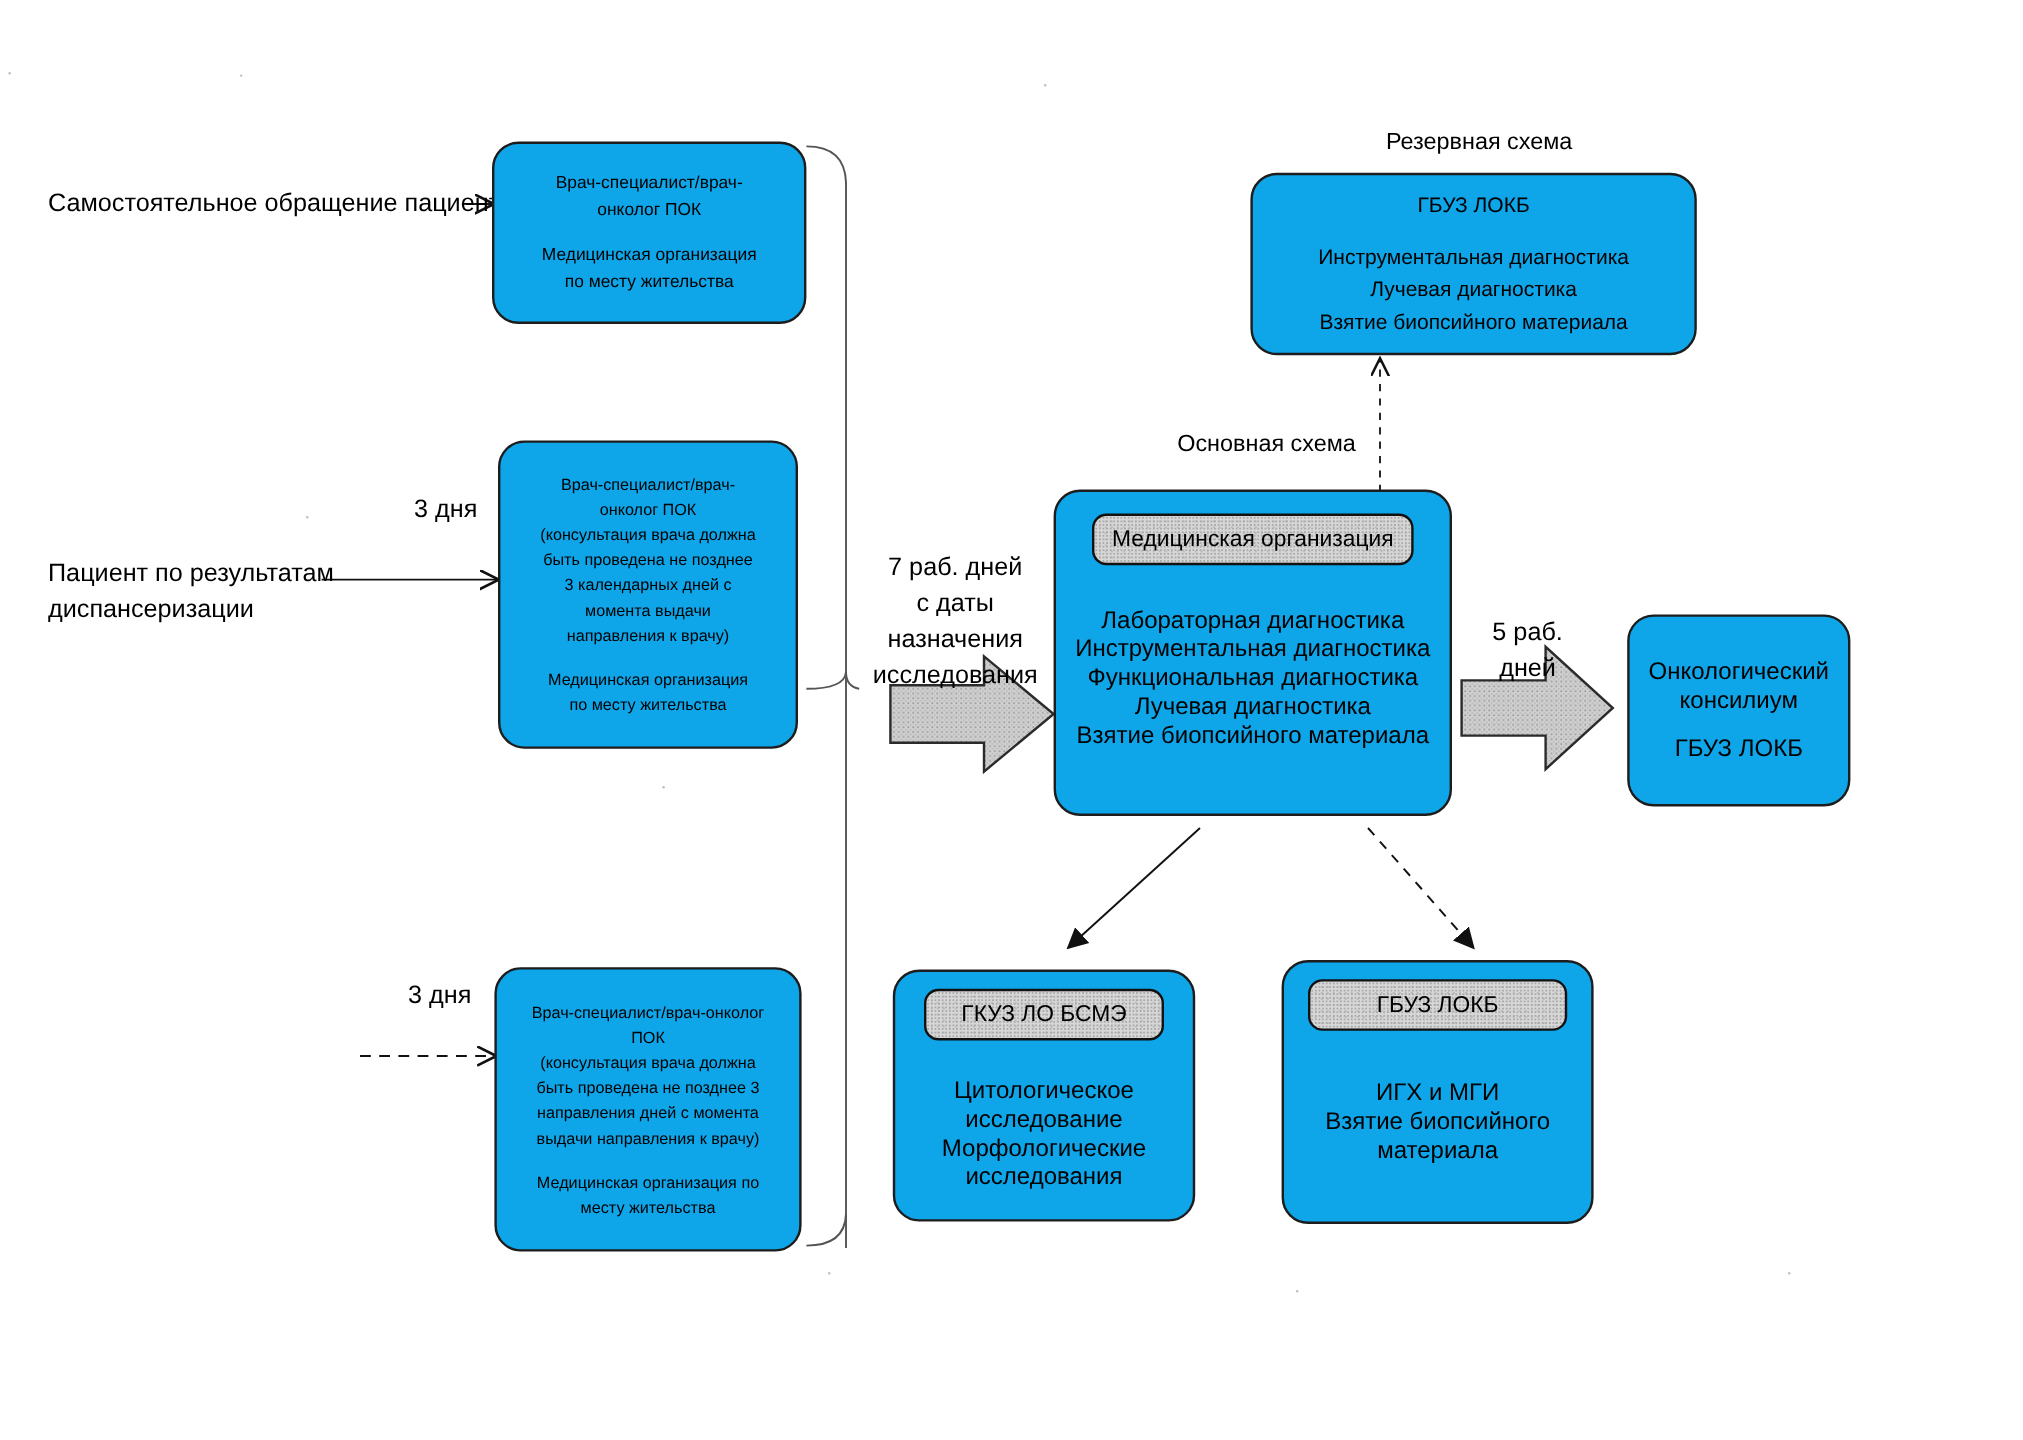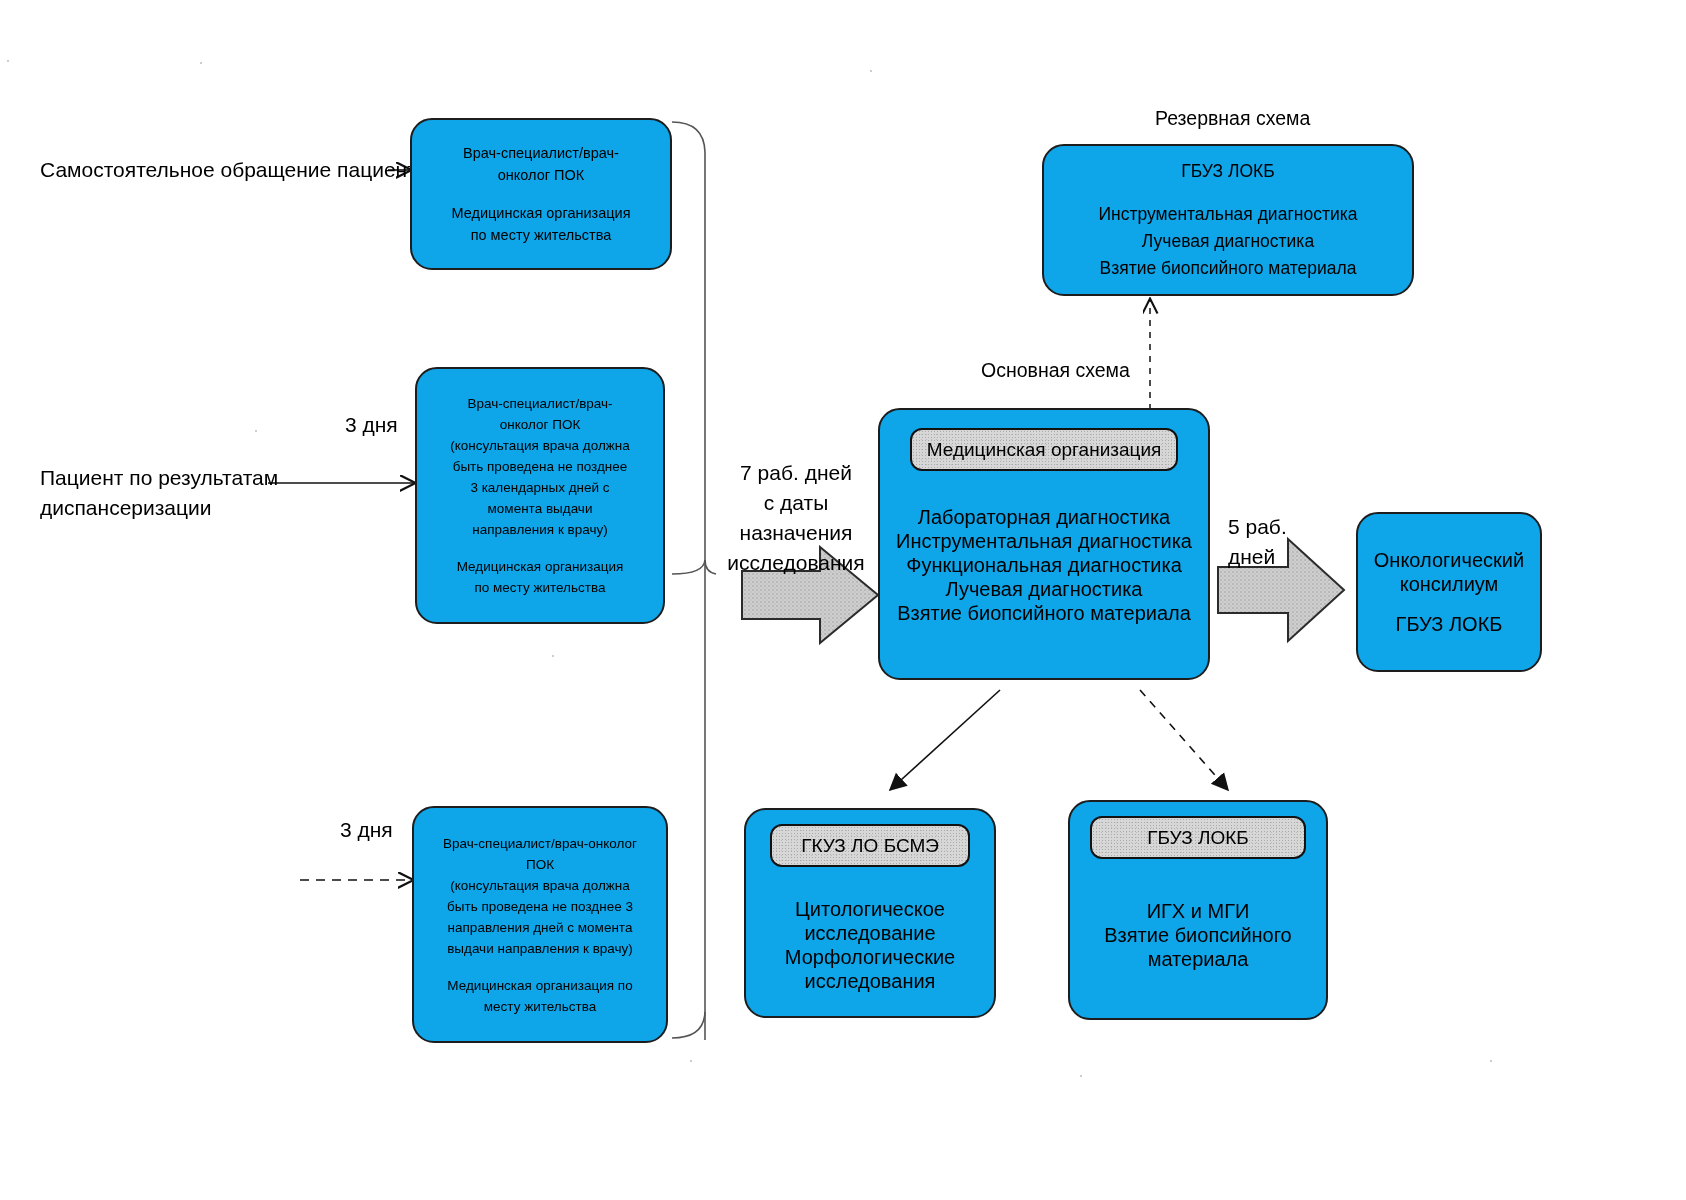--- a/index.html
+++ b/index.html
@@ -158,21 +158,21 @@
 
 
   <div class="lbl" style="left:345px;top:410px;">3 дня</div>
 
   <div class="lbl" style="left:340px;top:815px;">3 дня</div>
 
   <div class="lbl" style="left:711px;top:458px;width:170px;text-align:center;">7 раб. дней
 с даты назначения
 исследования</div>
 
-  <div class="lbl" style="left:1228px;top:512px;width:90px;text-align:left;">5 раб.
+  <div class="lbl" style="left:1228px;top:512px;width:90px;text-align:center;">5 раб.
 дней</div>
 
   <div class="caption" style="left:1155px;top:105px;">Резервная схема</div>
 
   <div class="caption" style="left:960px;top:357px;margin-left:21px;">Основная схема</div>
 
   <div class="box" style="left:410px;top:118px;width:262px;height:152px;">
     <span class="line t14">Врач-специалист/врач-</span>
     <span class="line t14">онколог ПОК</span>
     <span class="gap"></span>

